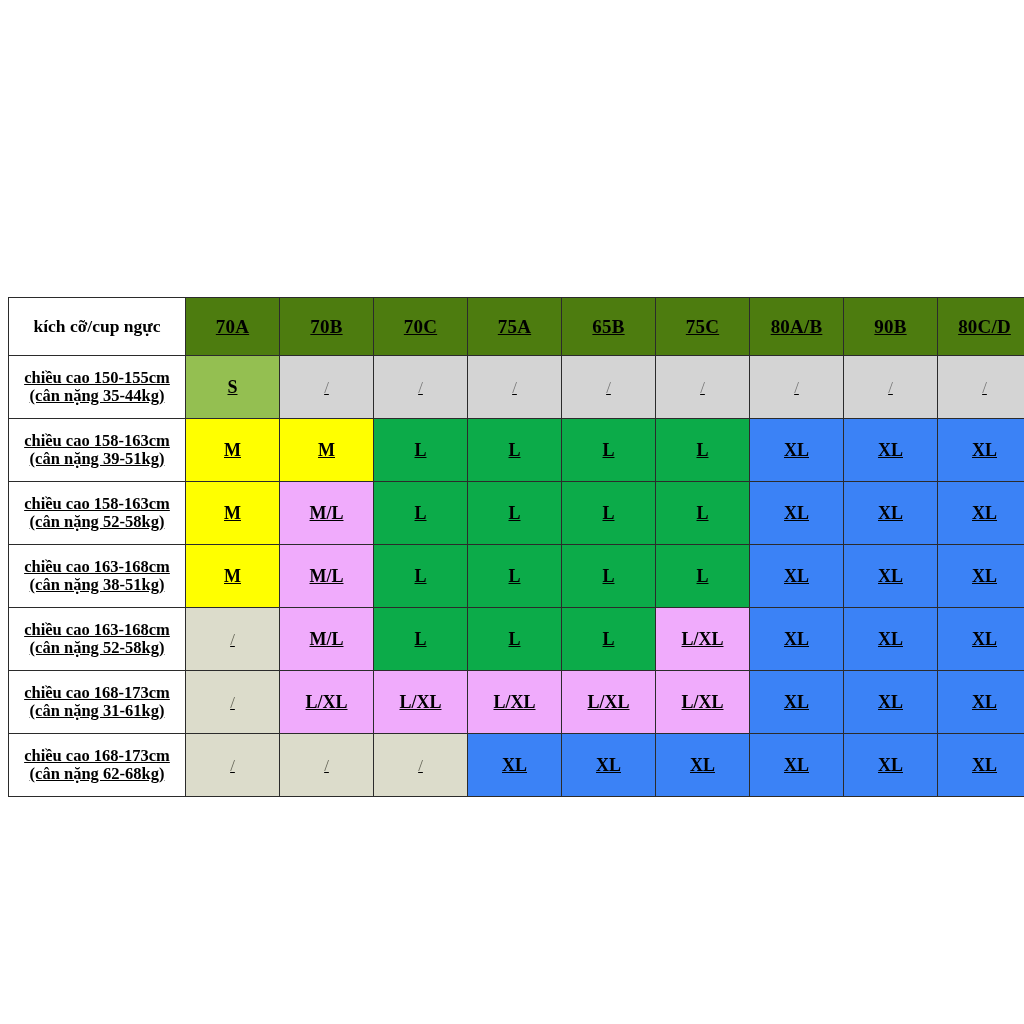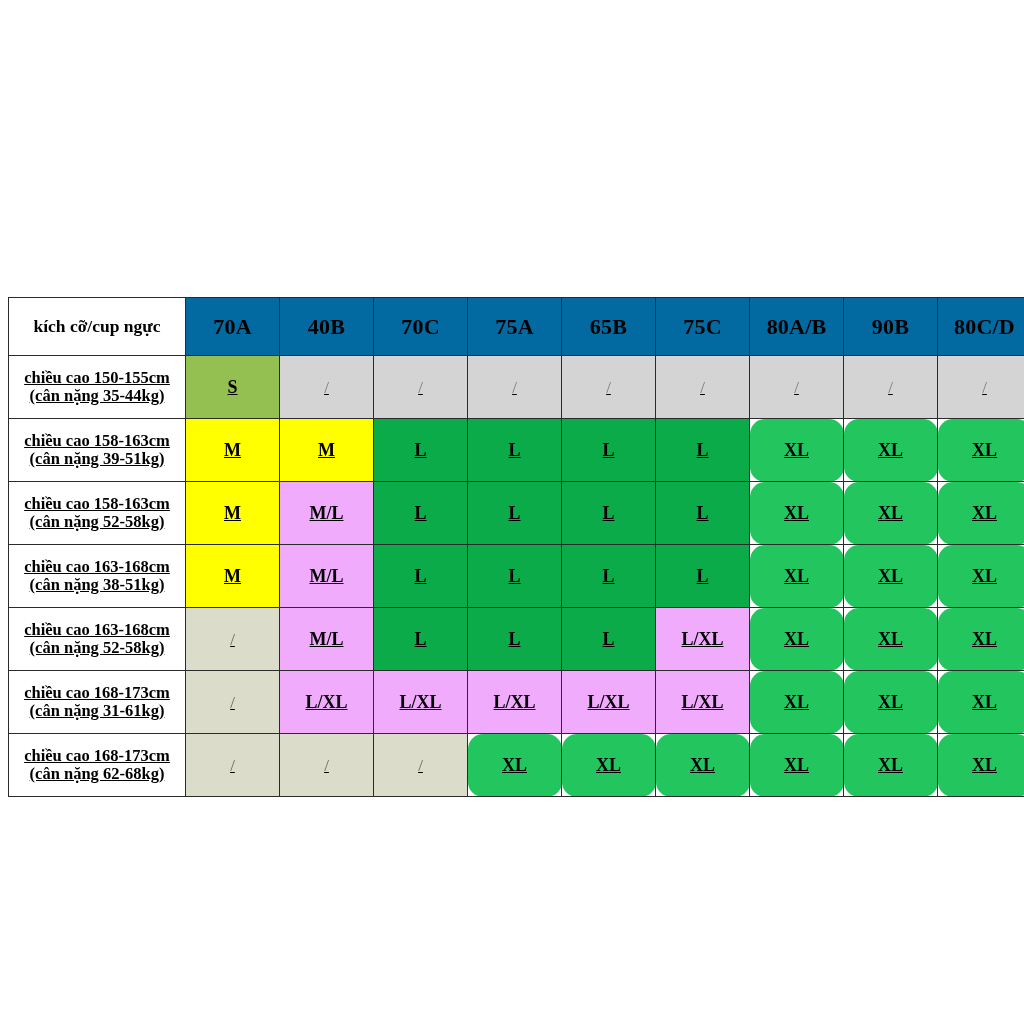--- a/index.html
+++ b/index.html
@@ -41,23 +41,24 @@
     vertical-align: middle;
     font-weight: bold;
     color: #000000;
   }
   
   col.c-label { width: 177px; }
   col.c-data  { width: 94px;  }
 
   thead th.col-head {
     height: 57px;
-    background: #0369a1;
-    font-size: 22px;
+    background: #4d7c0f;
+    font-size: 19px;
     letter-spacing: 0.2px;
+    text-decoration: underline;
   }
   thead th.corner-head {
     background: #ffffff;
     font-size: 17.5px;
     text-align: left;
     padding-left: 2px;
     vertical-align: top;
     padding-top: 7px;
     line-height: 1.15;
   }
@@ -74,21 +75,21 @@
   tbody td.row-label .rl-line { display: block; white-space: nowrap; }
   tbody tr { height: 63px; text-decoration: underline; }
   tbody td.cell {
     font-size: 18px;
   }
   
   .bg-olive  { background: #94bf51; }
   .bg-grey   { background: #d4d4d4; }
   .bg-yellow { background: #ffff00; }
   .bg-green  { background: #0cab49; }
-  .bg-orange { background: #22c55e; border-radius: 15px; }
+  .bg-orange { background: #3b82f6; }
   .bg-red    { background: #f0abfc; }
   .bg-beige  { background: #dcdccb; }
   .slash {
     font-weight: normal;
     color: #6a6a5c;
     font-size: 17px;
   }
   .bg-grey .slash { color: #7b7b7b; }
 </style>
 </head>
@@ -106,21 +107,21 @@
           <col class="c-data">
           <col class="c-data">
         <col class="c-data">
           <col class="c-data">
           <col class="c-data">
       </colgroup>
       <thead>
         <tr>
           <th class="corner-head">kích cỡ/cup ngực</th>
           <th class="col-head">70A</th>
-          <th class="col-head">40B</th>
+          <th class="col-head">70B</th>
           <th class="col-head">70C</th>
           <th class="col-head">75A</th>
           <th class="col-head">65B</th>
           <th class="col-head">75C</th>
           <th class="col-head">80A/B</th>
           <th class="col-head">90B</th>
           <th class="col-head">80C/D</th>
         </tr>
       </thead>
       <tbody id="table-body">

